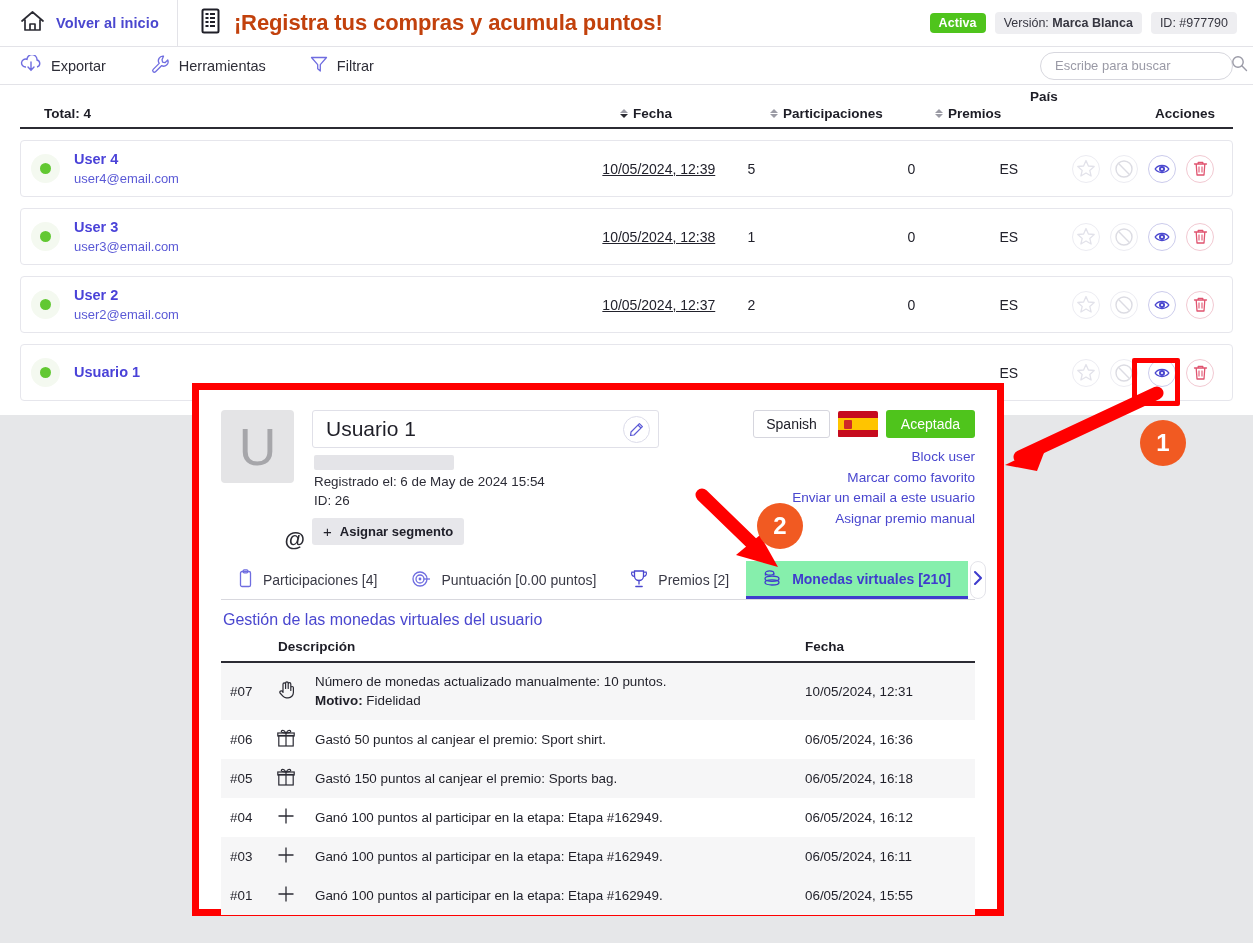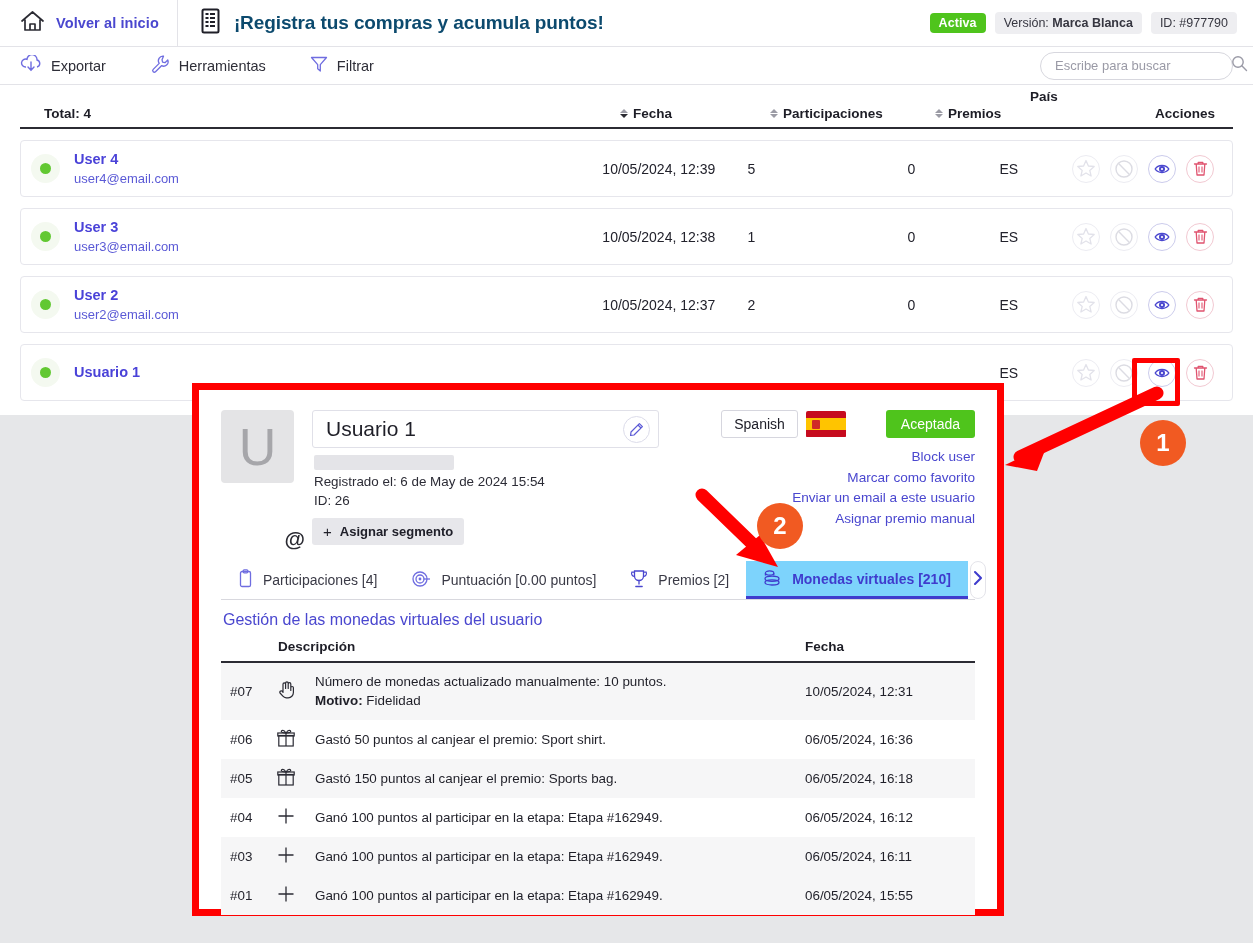--- a/index.html
+++ b/index.html
@@ -18,21 +18,21 @@
   }
   .home-btn {
     display: flex; align-items: center; gap: 11px;
     padding: 0 18px 0 20px; height: 47px;
     border-right: 1px solid #e3e3e8;
   }
   .home-btn .label { color: #4a47cf; font-size: 14.5px; font-weight: 600; letter-spacing: .1px; }
   .promo {
     display: flex; align-items: center; gap: 13px; padding-left: 22px;
   }
-  .promo-title { color: #0c4a6e; font-size: 19px; font-weight: 700; letter-spacing: -.1px; }
+  .promo-title { color: #c2410c; font-size: 22px; font-weight: 700; letter-spacing: -.1px; }
   .topbar-right {
     margin-left: auto; display: flex; align-items: center; gap: 9px; padding-right: 16px;
   }
   .badge-active {
     background: #4fc41c; color: #fff; font-size: 12.5px; font-weight: 700;
     padding: 3px 9px; border-radius: 4px; letter-spacing: .1px;
   }
   .chip {
     background: #eeeef1; color: #363640; font-size: 12.5px;
     padding: 4px 9px; border-radius: 4px; white-space: nowrap;
@@ -82,21 +82,21 @@
   .sorticon i.up   { border-bottom: 4.5px solid #9b9ba5; }
   .sorticon i.down { border-top: 4.5px solid #9b9ba5; }
   .sorticon.active i.down { border-top-color: #2b2b33; }
 
   .row {
     display: flex; align-items: center; height: 57px;
     border: 1px solid #e6e6ec; border-radius: 4px; background: #fff;
     margin-top: 11px; font-size: 14px; color: #22222c;
   }
   .row .cell-user { width: 600px; display: flex; align-items: center; gap: 14px; padding-left: 10px; }
-  .row .cell-fecha { width: 150px; }
+  .row .cell-fecha { width: 150px; text-decoration: underline; }
   .row .cell-part  { width: 165px; }
   .row .cell-prem  { width: 95px; }
   .row .cell-pais  { width: 75px; }
   .row .cell-acc   { flex: 1; display: flex; align-items: center; justify-content: flex-end; gap: 10px; padding-right: 18px; }
 
   .status-dot-wrap {
     width: 29px; height: 29px; border-radius: 50%; background: #f4f9f0;
     display: flex; align-items: center; justify-content: center;
   }
   .status-dot { width: 11px; height: 11px; border-radius: 50%; background: #62c832; }
@@ -160,39 +160,38 @@
   .flag .r1 { height: 26%; background: #c60b1e; }
   .flag .r2 { height: 48%; background: #ffc400; position: relative; }
   .flag .r3 { height: 26%; background: #c60b1e; }
   .flag .crest {
     position: absolute; left: 6px; top: 2px; width: 8px; height: 9px;
     background: #c8102e; border-radius: 1px; opacity: .85;
   }
   .status-btn {
     background: #4fc41c; color: #fff; border-radius: 3px; padding: 6px 15px;
     font-size: 14px;
-    margin-left: 32px;
   }
   .m-links { margin-top: 9px; text-align: right; }
   .m-links a {
     display: block; color: #4a47cf; font-size: 13.6px; line-height: 1.52;
     text-decoration: none;
   }
 
   
   .tabs {
     margin-top: 16px; display: flex; align-items: stretch; height: 39px;
     border-bottom: 1px solid #d8d8de; position: relative;
   }
   .tab {
     display: flex; align-items: center; gap: 10px; padding: 0 17px;
     font-size: 14px; color: #3a3a46; white-space: nowrap;
   }
   .tab.active {
-    background: #7dd3fc; color: #3f3ccd; font-weight: 700;
+    background: #86efac; color: #3f3ccd; font-weight: 700;
     border-bottom: 3px solid #3f3ccd;
   }
   .tab-next {
     width: 30px; height: 38px; border: 1px solid #e4e4ea; border-radius: 15px;
     display: flex; align-items: center; justify-content: center; background: #fff;
     margin-left: 2px;
   }
   .tab-sub { color: #4a47cf; font-size: 16px; margin: 11px 0 10px 2px; }
 
   

